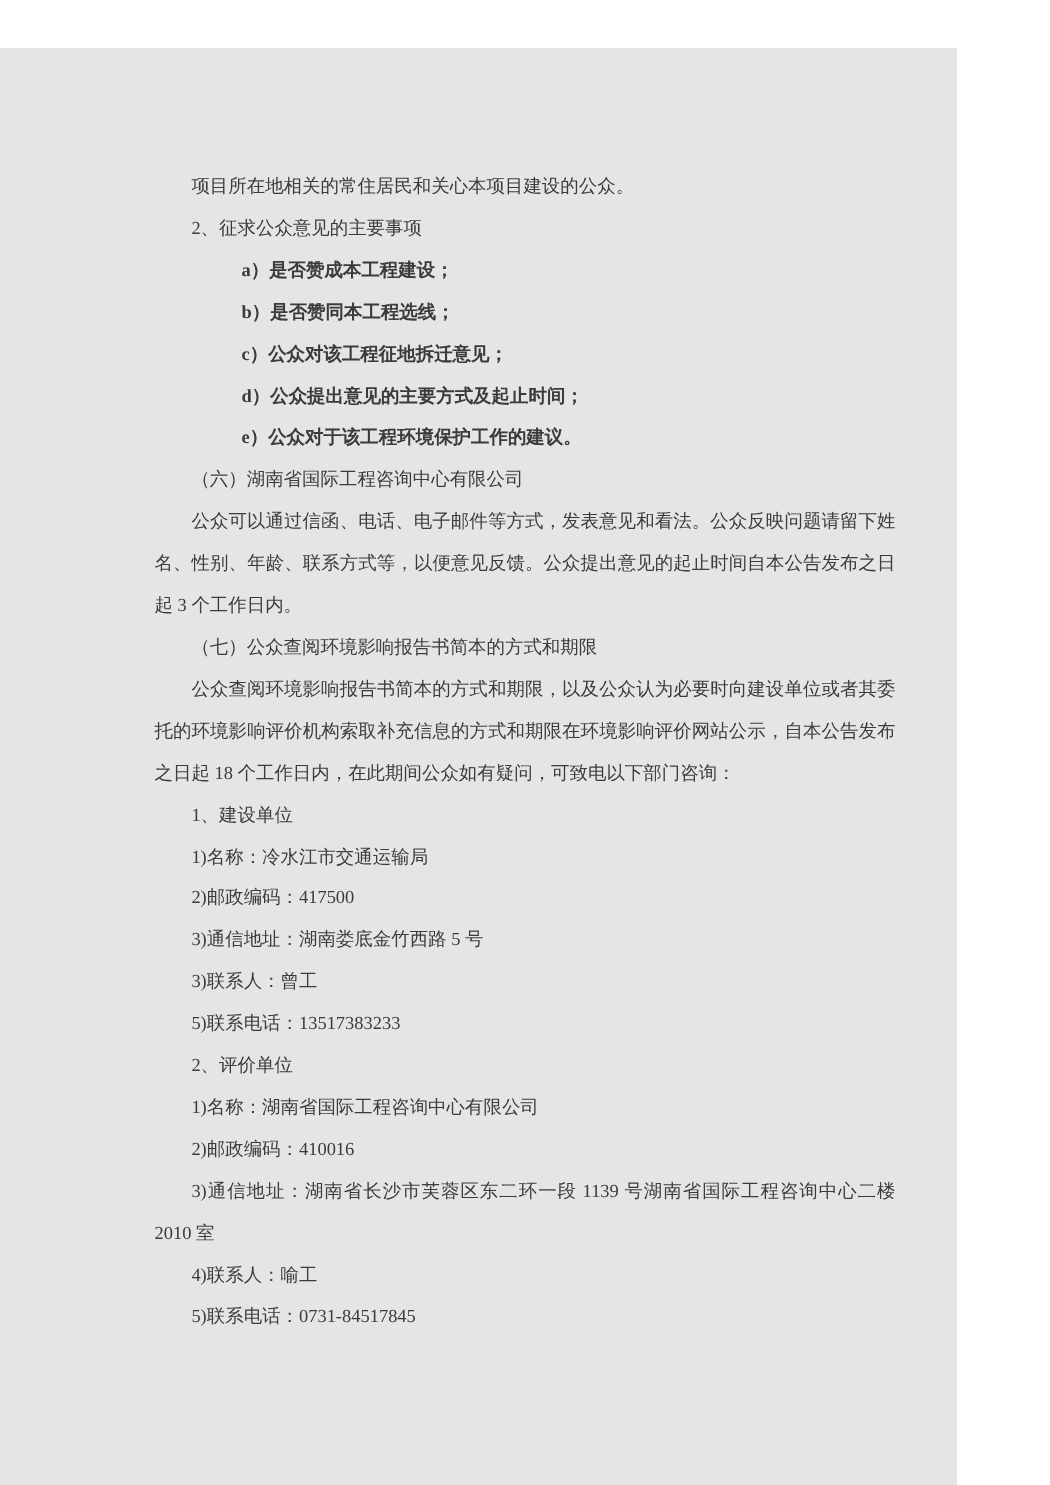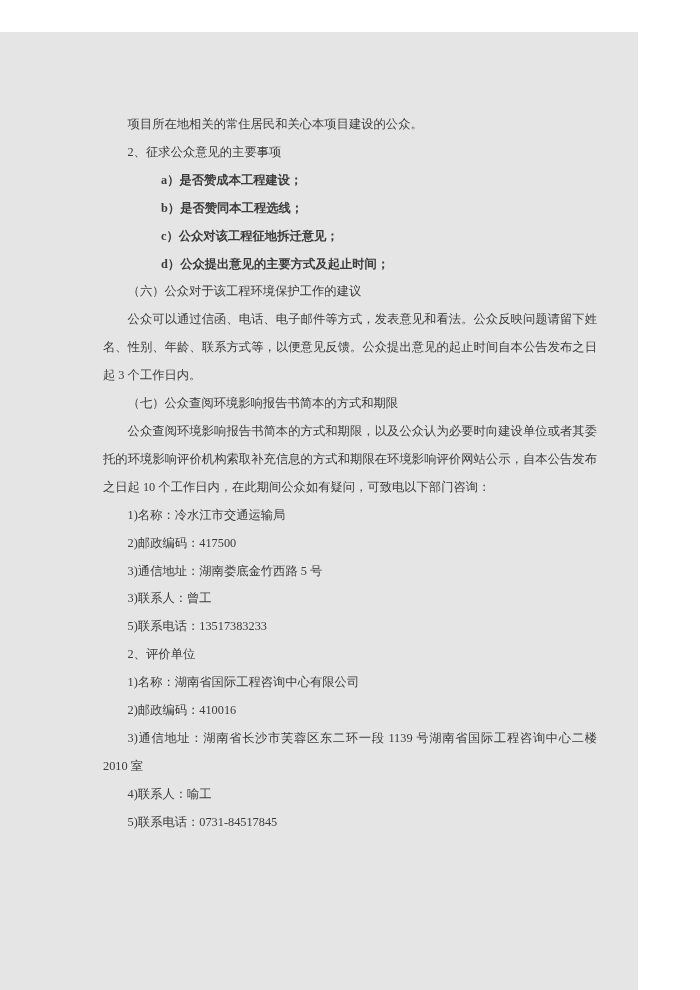--- a/index.html
+++ b/index.html
@@ -50,24 +50,26 @@
 <body>
 
 <div class="page">
   <div class="doc">
     <p class="indent">项目所在地相关的常住居民和关心本项目建设的公众。</p>
     <p class="indent">2、征求公众意见的主要事项</p>
     <p class="sub">a）是否赞成本工程建设；</p>
     <p class="sub">b）是否赞同本工程选线；</p>
     <p class="sub">c）公众对该工程征地拆迁意见；</p>
     <p class="sub">d）公众提出意见的主要方式及起止时间；</p>
-    <p class="indent">（六）公众对于该工程环境保护工作的建议</p>
+    <p class="sub">e）公众对于该工程环境保护工作的建议。</p>
+    <p class="indent">（六）湖南省国际工程咨询中心有限公司</p>
     <p class="indent">公众可以通过信函、电话、电子邮件等方式，发表意见和看法。公众反映问题请留下姓名、性别、年龄、联系方式等，以便意见反馈。公众提出意见的起止时间自本公告发布之日起 3 个工作日内。</p>
     <p class="indent">（七）公众查阅环境影响报告书简本的方式和期限</p>
-    <p class="indent">公众查阅环境影响报告书简本的方式和期限，以及公众认为必要时向建设单位或者其委托的环境影响评价机构索取补充信息的方式和期限在环境影响评价网站公示，自本公告发布之日起 10 个工作日内，在此期间公众如有疑问，可致电以下部门咨询：</p>
+    <p class="indent">公众查阅环境影响报告书简本的方式和期限，以及公众认为必要时向建设单位或者其委托的环境影响评价机构索取补充信息的方式和期限在环境影响评价网站公示，自本公告发布之日起 18 个工作日内，在此期间公众如有疑问，可致电以下部门咨询：</p>
+    <p class="indent">1、建设单位</p>
     <p class="indent">1)名称：冷水江市交通运输局</p>
     <p class="indent">2)邮政编码：417500</p>
     <p class="indent">3)通信地址：湖南娄底金竹西路 5 号</p>
     <p class="indent">3)联系人：曾工</p>
     <p class="indent">5)联系电话：13517383233</p>
     <p class="indent">2、评价单位</p>
     <p class="indent">1)名称：湖南省国际工程咨询中心有限公司</p>
     <p class="indent">2)邮政编码：410016</p>
     <p class="indent">3)通信地址：湖南省长沙市芙蓉区东二环一段 1139 号湖南省国际工程咨询中心二楼 2010 室</p>
     <p class="indent">4)联系人：喻工</p>

